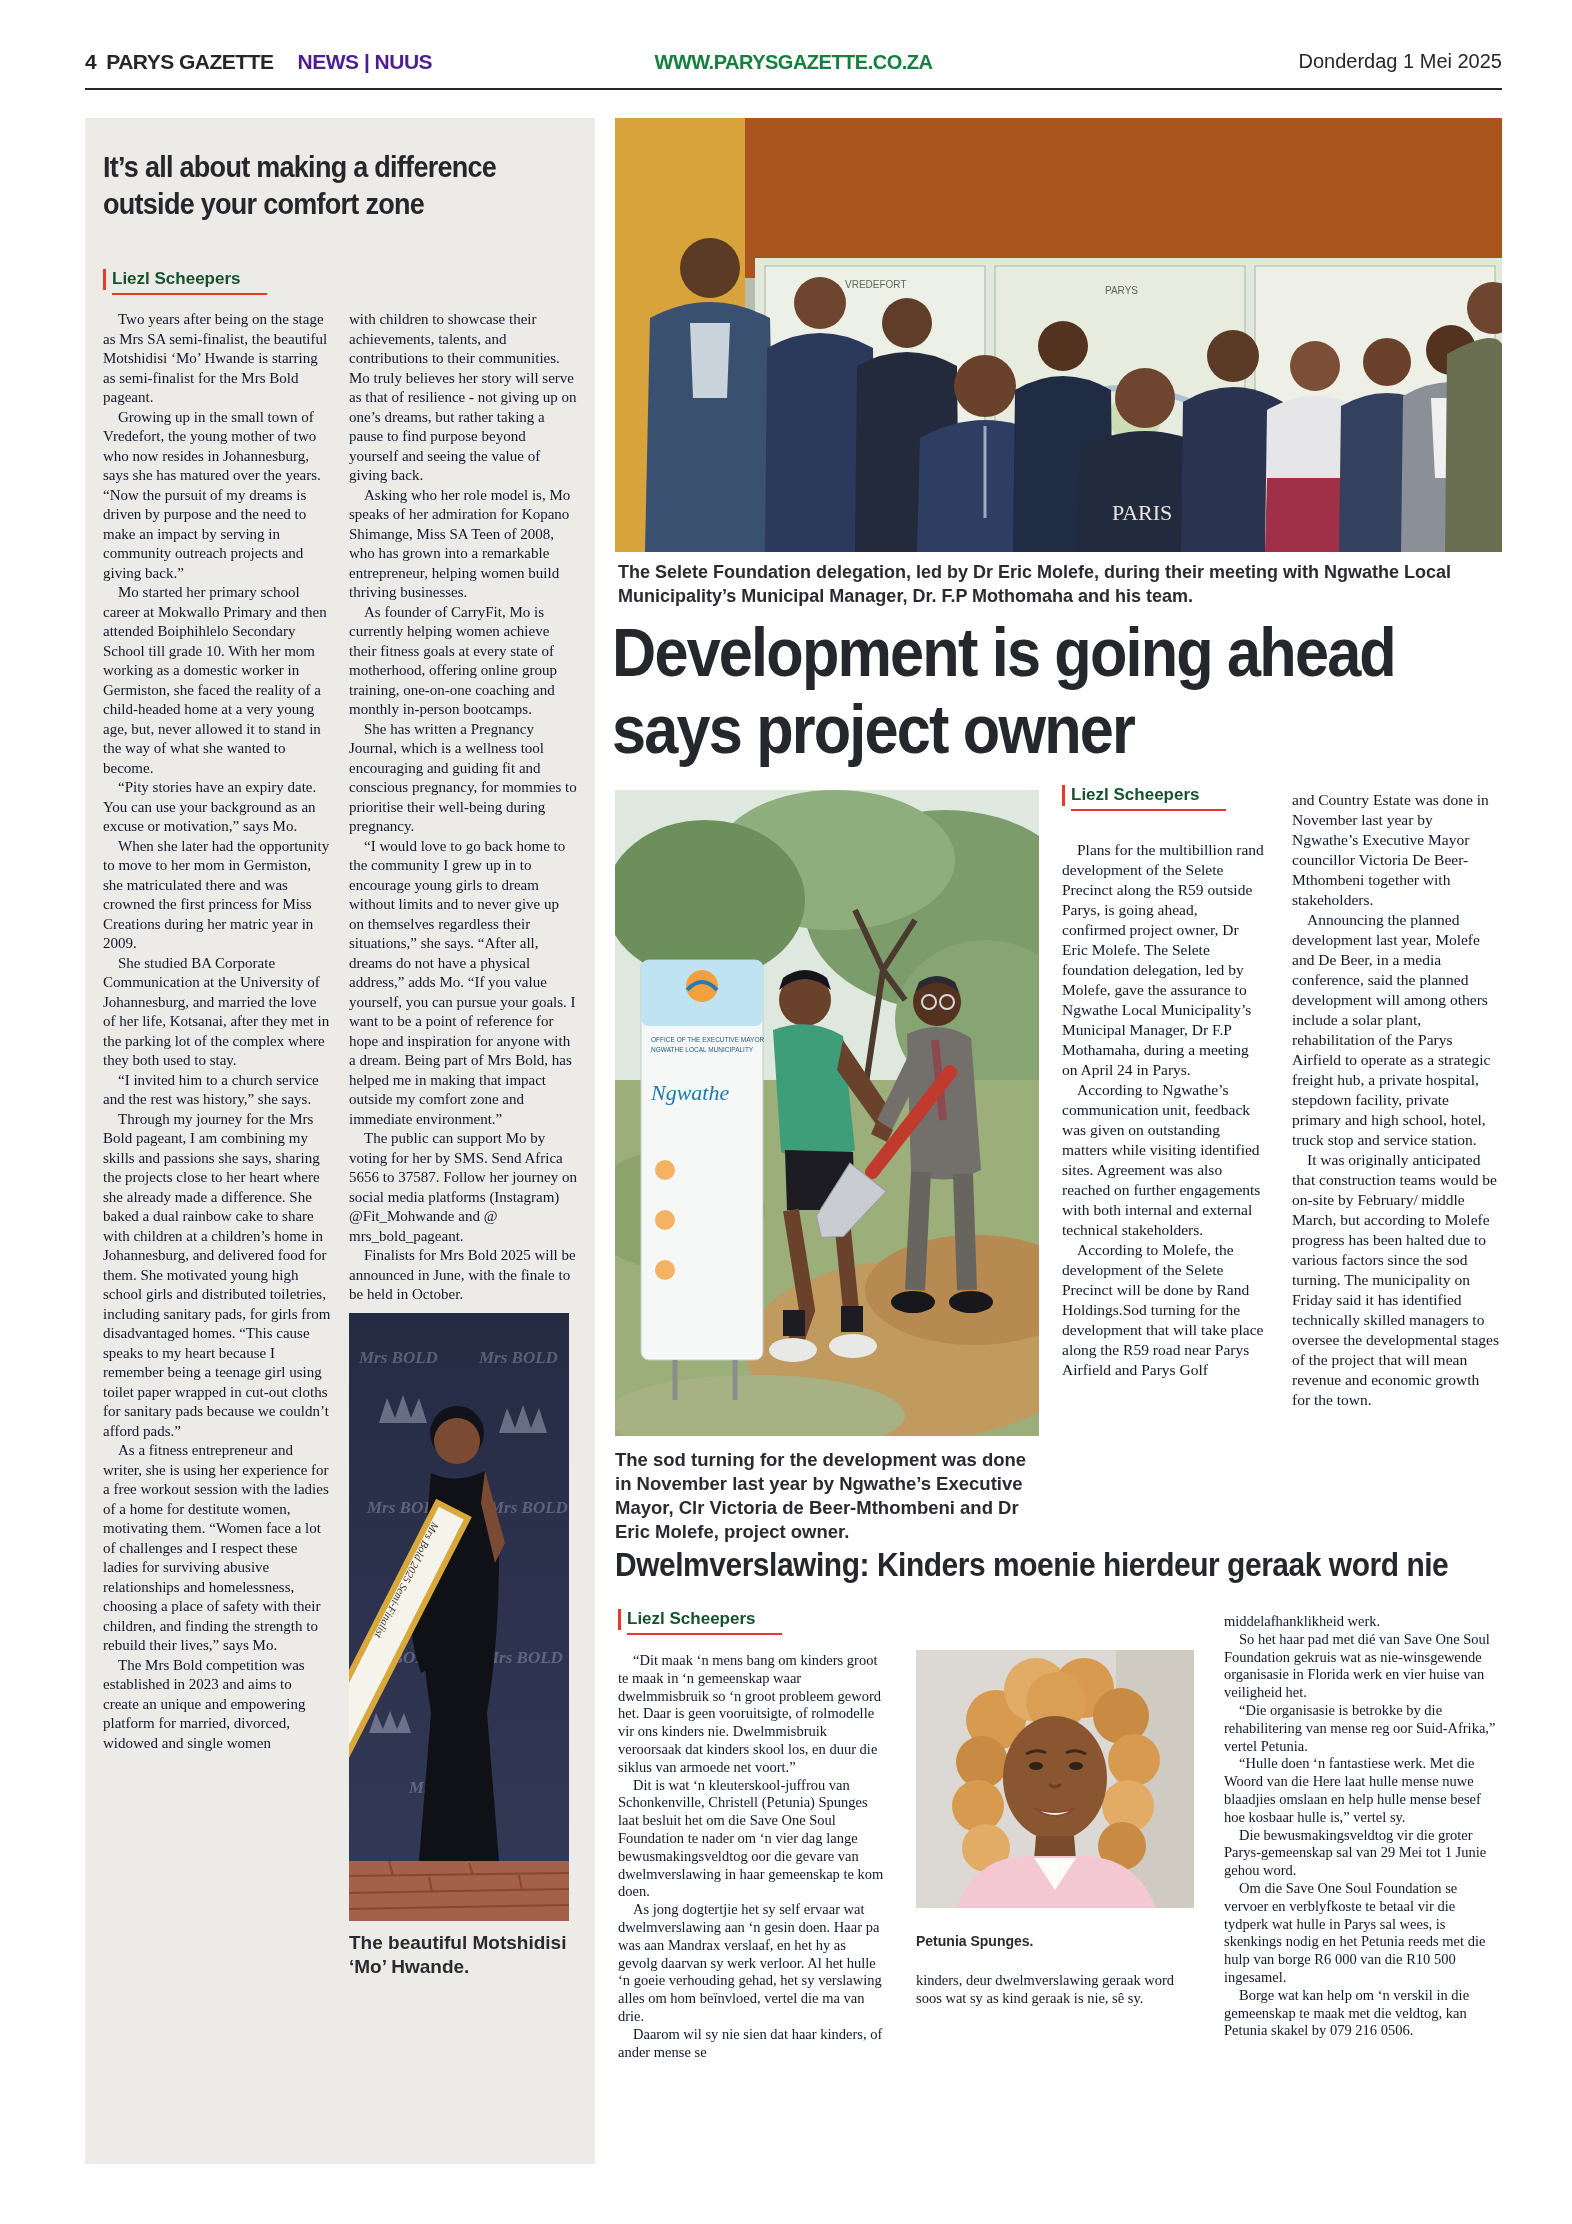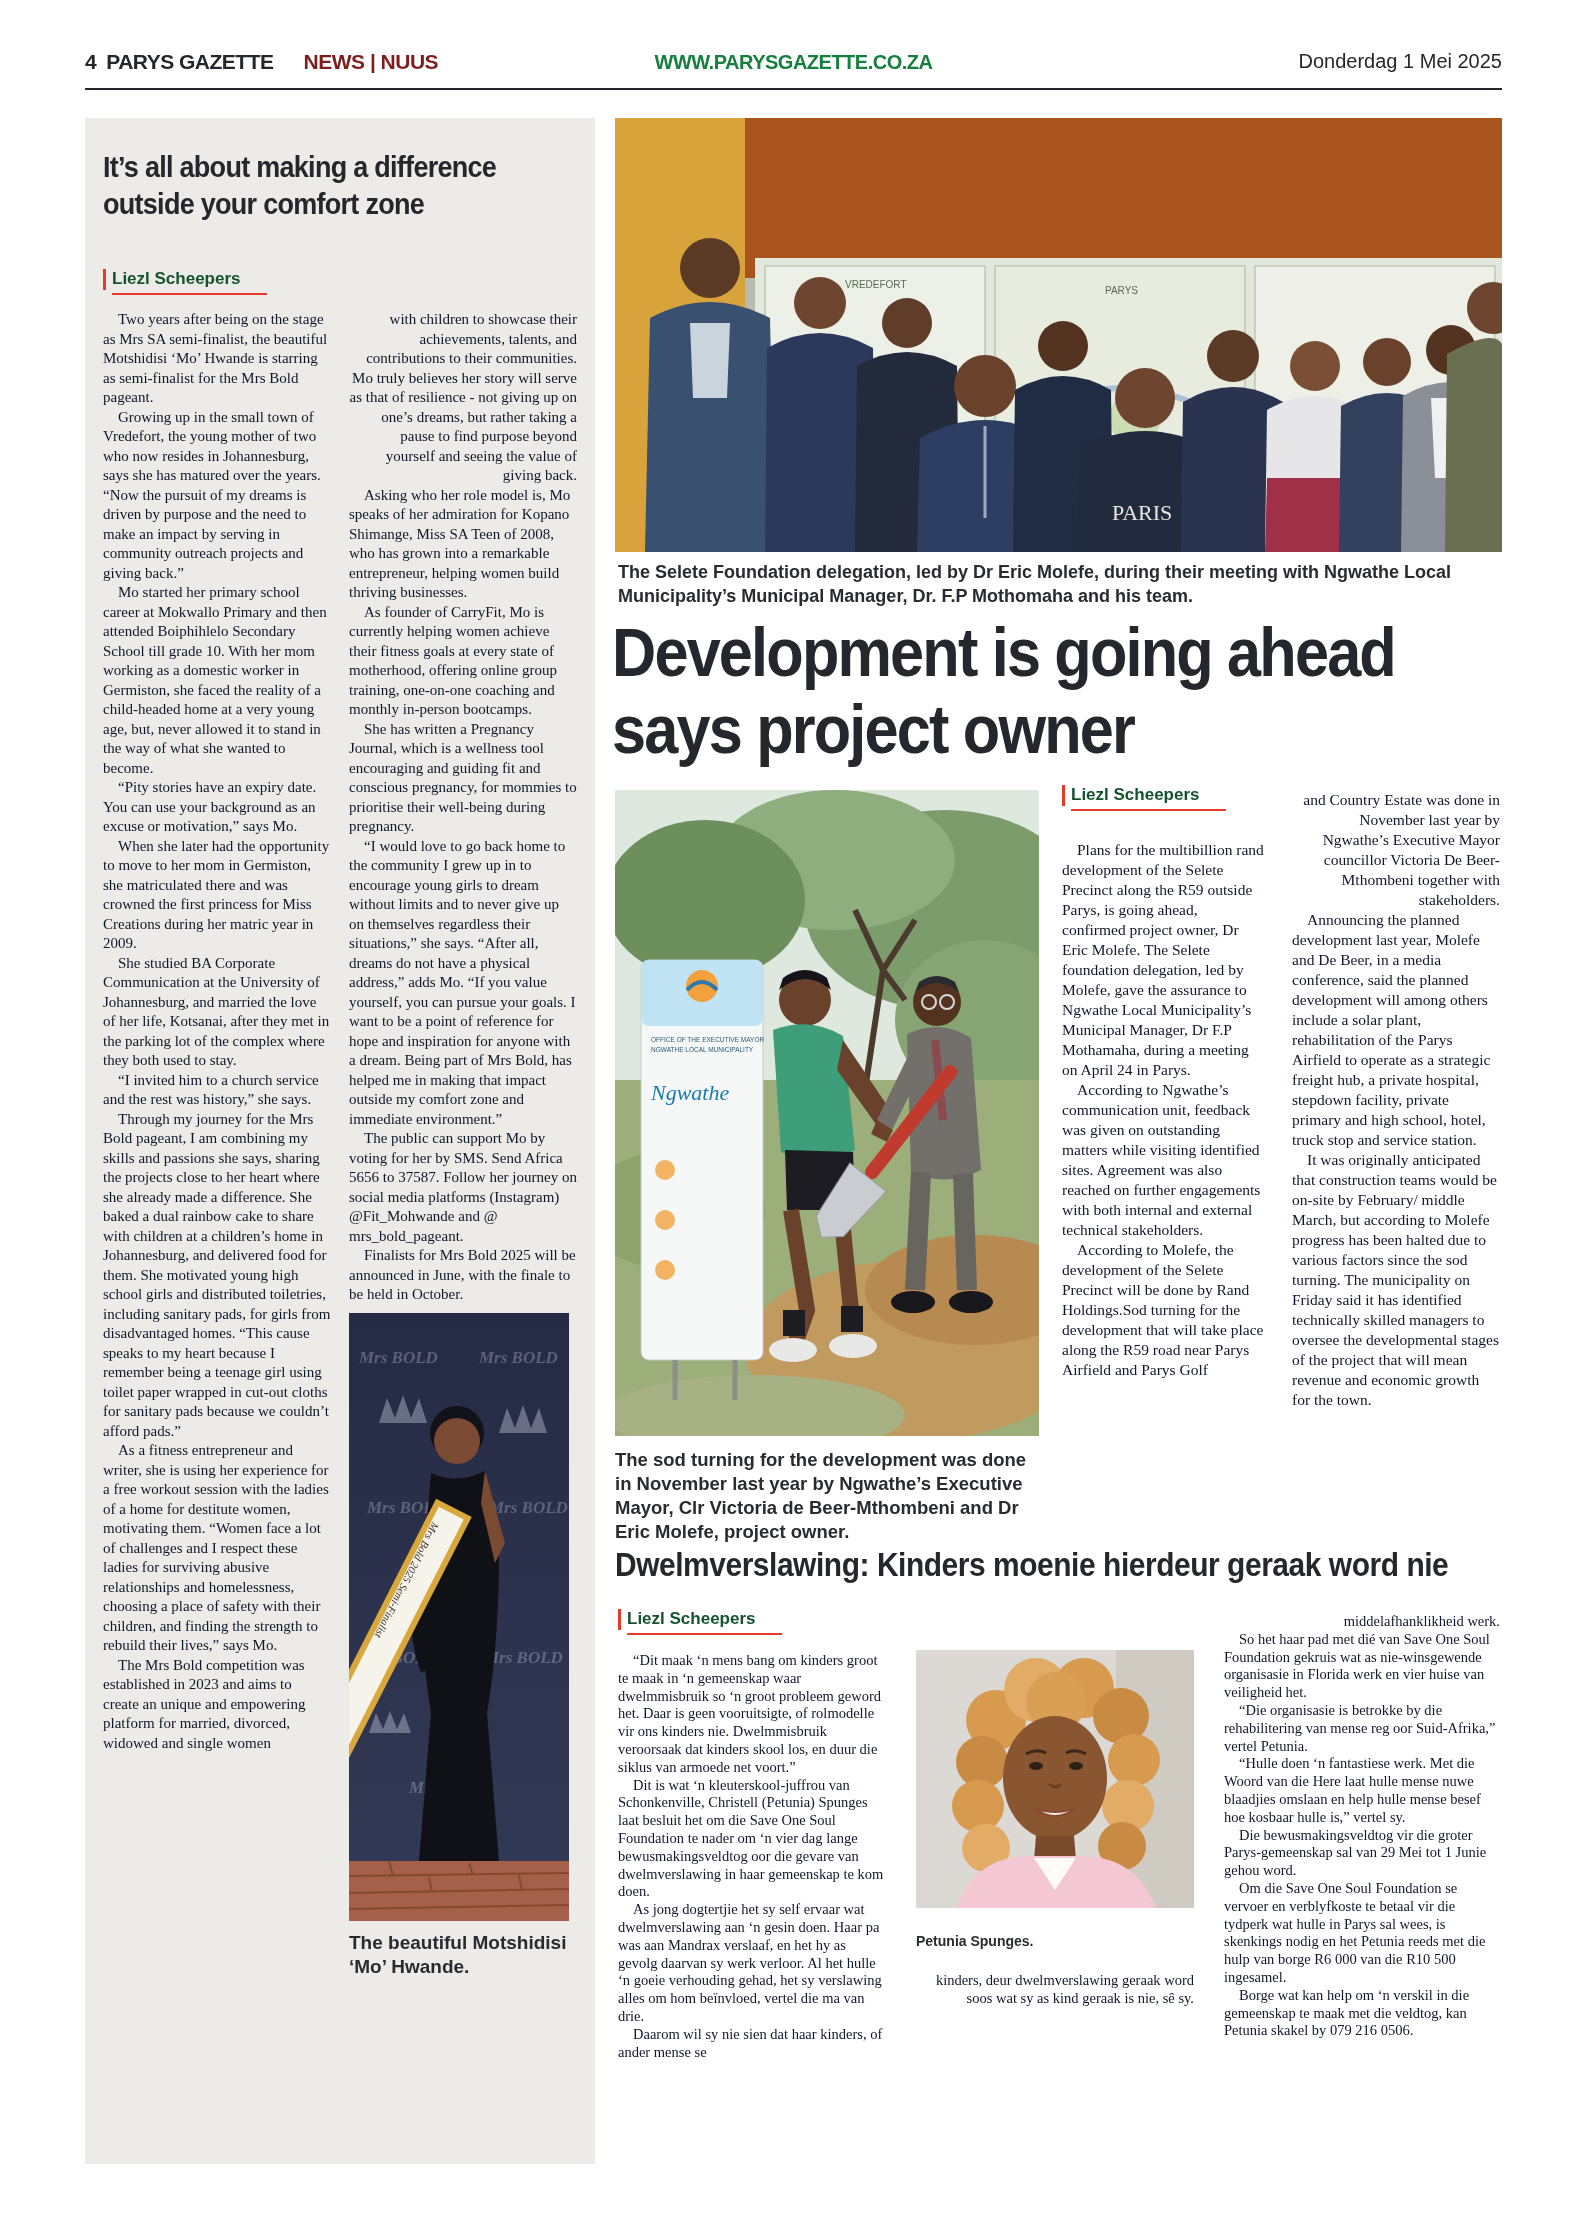--- a/index.html
+++ b/index.html
@@ -2,28 +2,28 @@
 <html><head>
 <meta charset="utf-8">
 <style>
   html,body{margin:0;padding:0;background:#ffffff;}
   .page{position:relative;width:1572px;height:2224px;background:#fff;overflow:hidden;
         font-family:"Liberation Sans",sans-serif;color:#25262c;}
   
   .masthead{position:absolute;left:85px;top:46px;width:1417px;height:34px;}
   .mh-left{position:absolute;left:0;top:4px;font-weight:bold;font-size:21px;letter-spacing:-0.5px;}
   .mh-left .pgnum{margin-right:10px;}
-  .mh-section{color:#7f1d1d;margin-left:14px;padding-left:16px;}
+  .mh-section{color:#4c1d95;margin-left:8px;padding-left:16px;}
   .mh-url{position:absolute;left:0;right:0;text-align:center;top:5px;color:#15803d;
           font-weight:bold;font-size:20px;letter-spacing:-0.5px;}
   .mh-date{position:absolute;right:0;top:4px;font-size:20px;color:#26272d;}
   .mh-rule{position:absolute;left:85px;top:88px;width:1417px;height:2px;background:#26272d;}
   
   .bodytext p{margin:0;text-indent:15px;}
-  .bodytext p.flush{text-indent:0;text-align:right;}
+  .bodytext p.flush{text-indent:0;}
   .serif{font-family:"Liberation Serif",serif;color:#0f172a;}
   .byline{position:relative;padding-left:9px;font-weight:bold;font-size:17px;color:#14532d;line-height:21px;}
   .byline::before{content:"";position:absolute;left:0;top:1px;width:3px;height:21px;background:#e8392b;}
   .byline .underline{display:block;width:155px;height:2px;background:#e8392b;margin-top:4px;}
   .caption{font-weight:bold;color:#2a2b31;}
   
   .left-article{position:absolute;left:85px;top:118px;width:510px;height:2046px;background:#ecebe7;}
   .la-title{position:absolute;left:18px;top:30px;width:480px;font-weight:bold;font-size:30px;
             line-height:37px;letter-spacing:-0.8px;transform:scaleX(0.9);transform-origin:left top;color:#26272c;}
   .la-title p{margin:0;}

